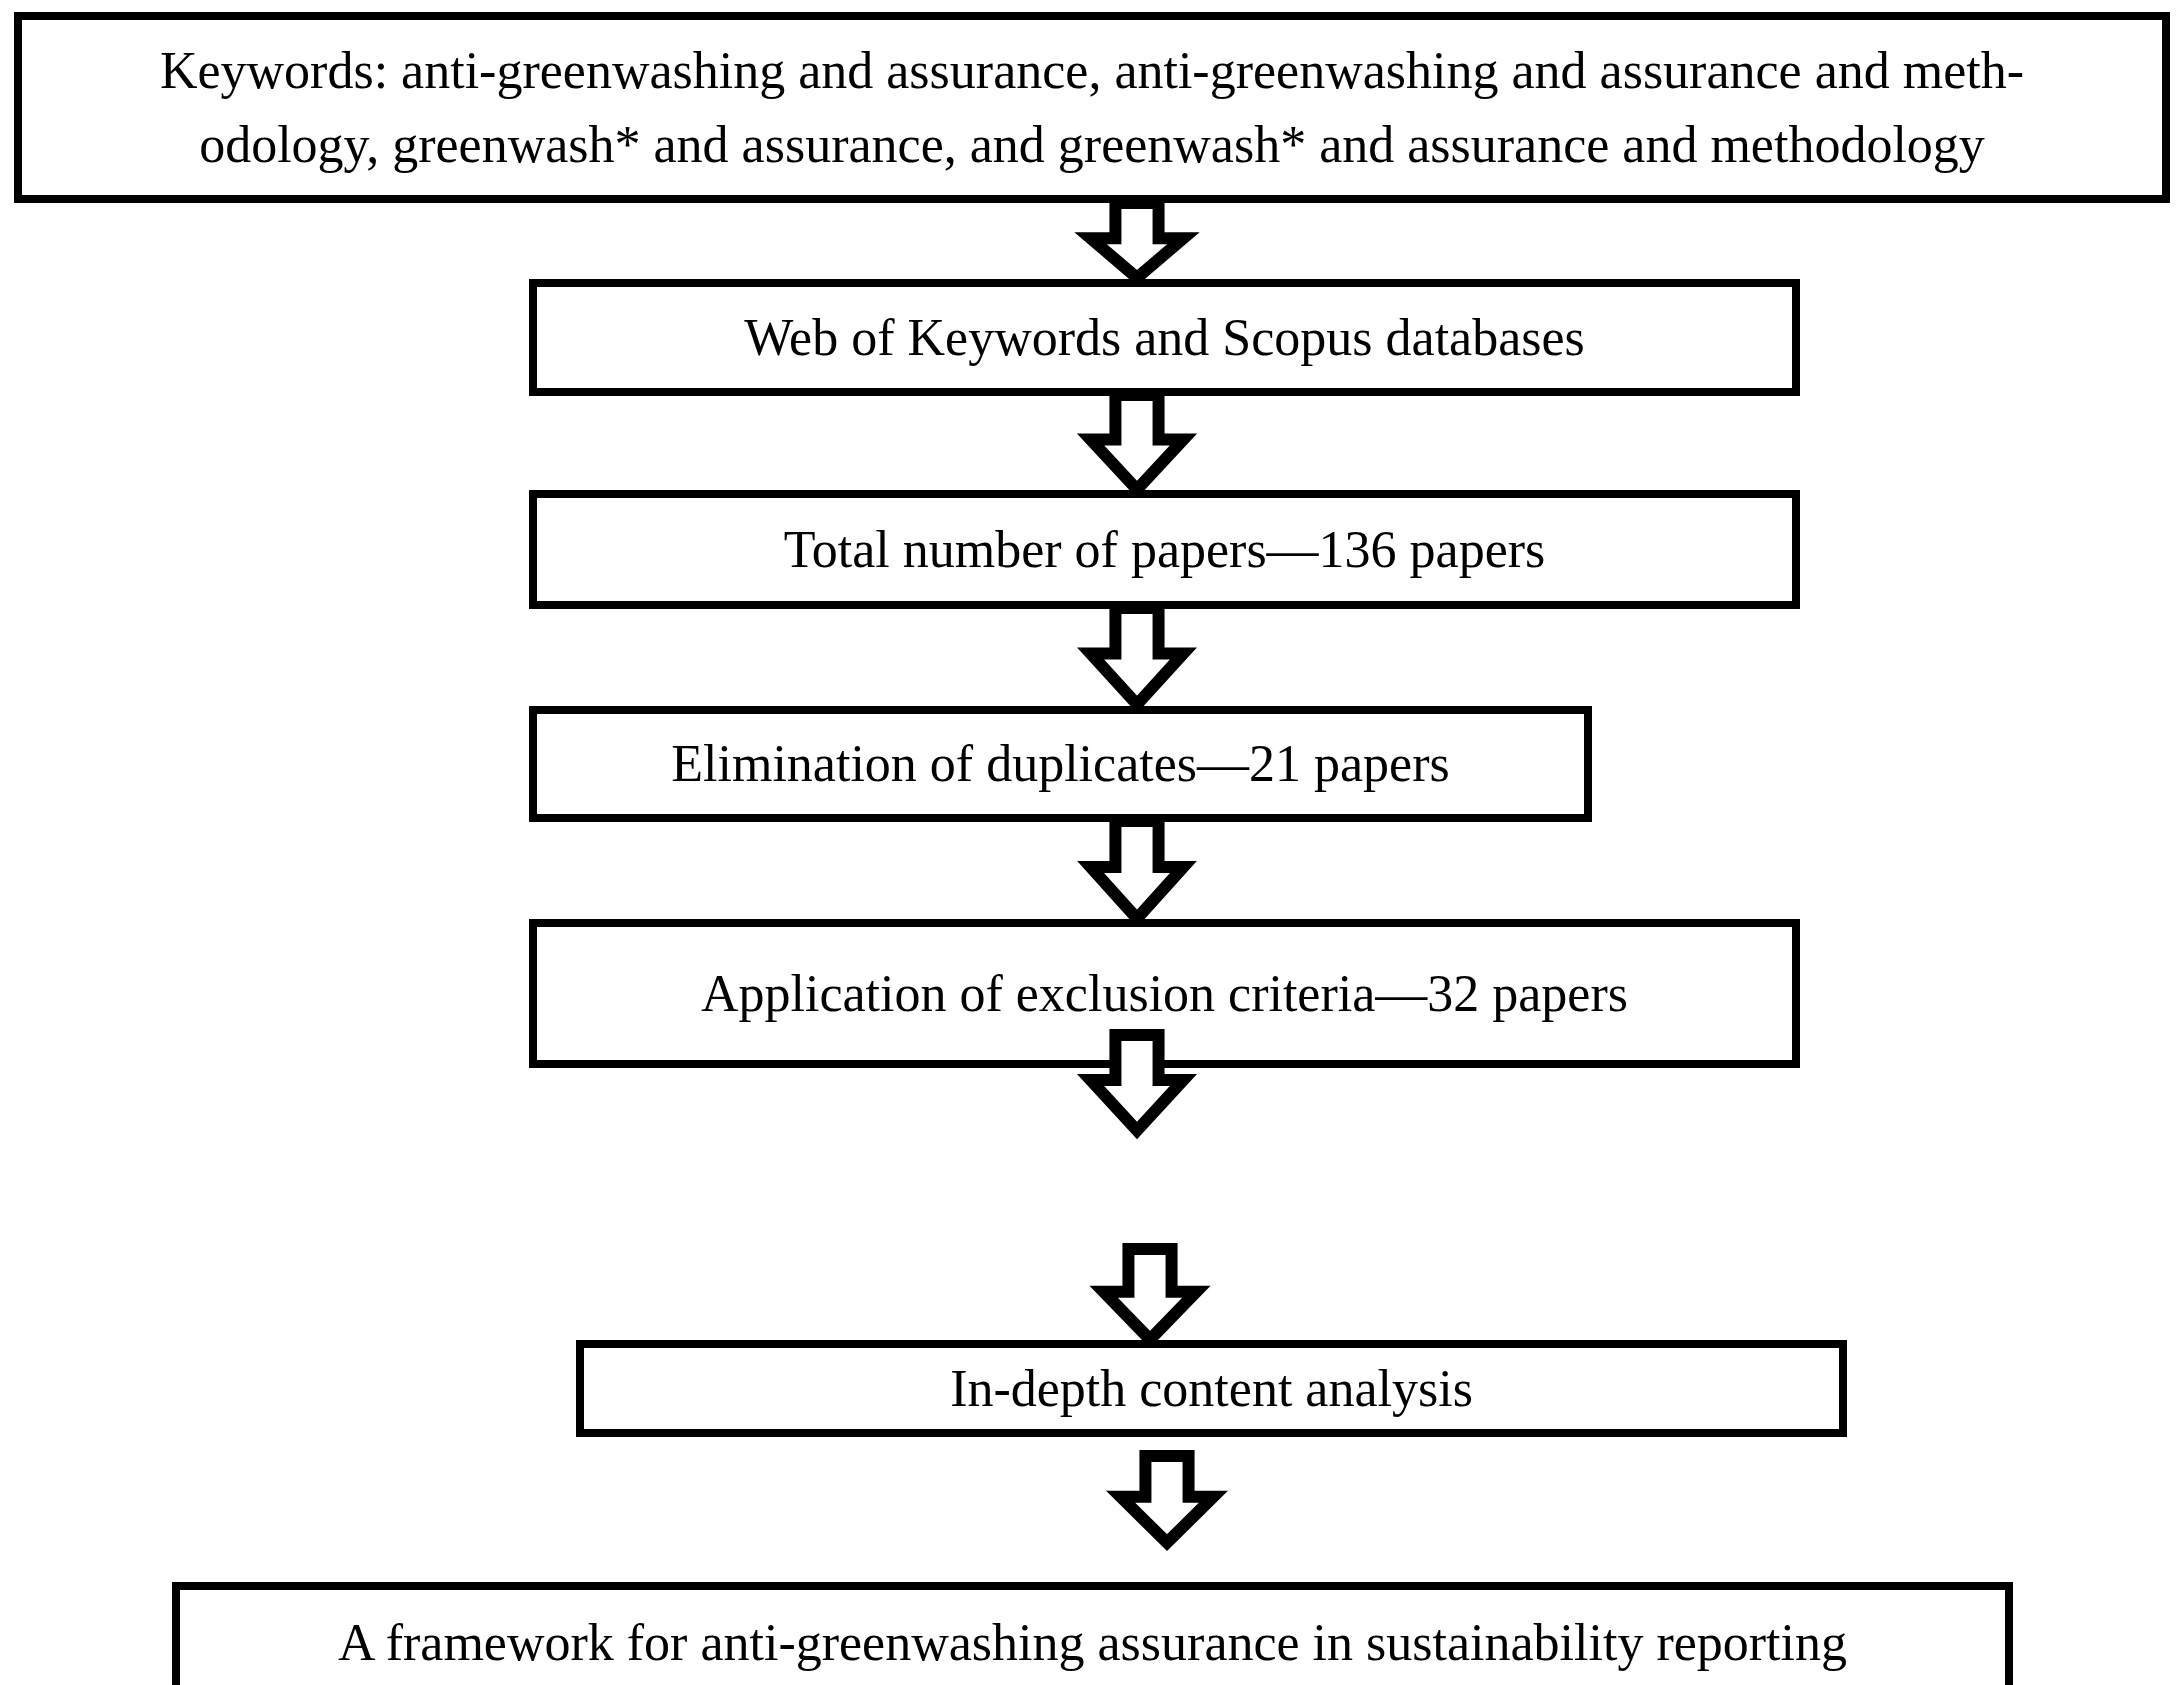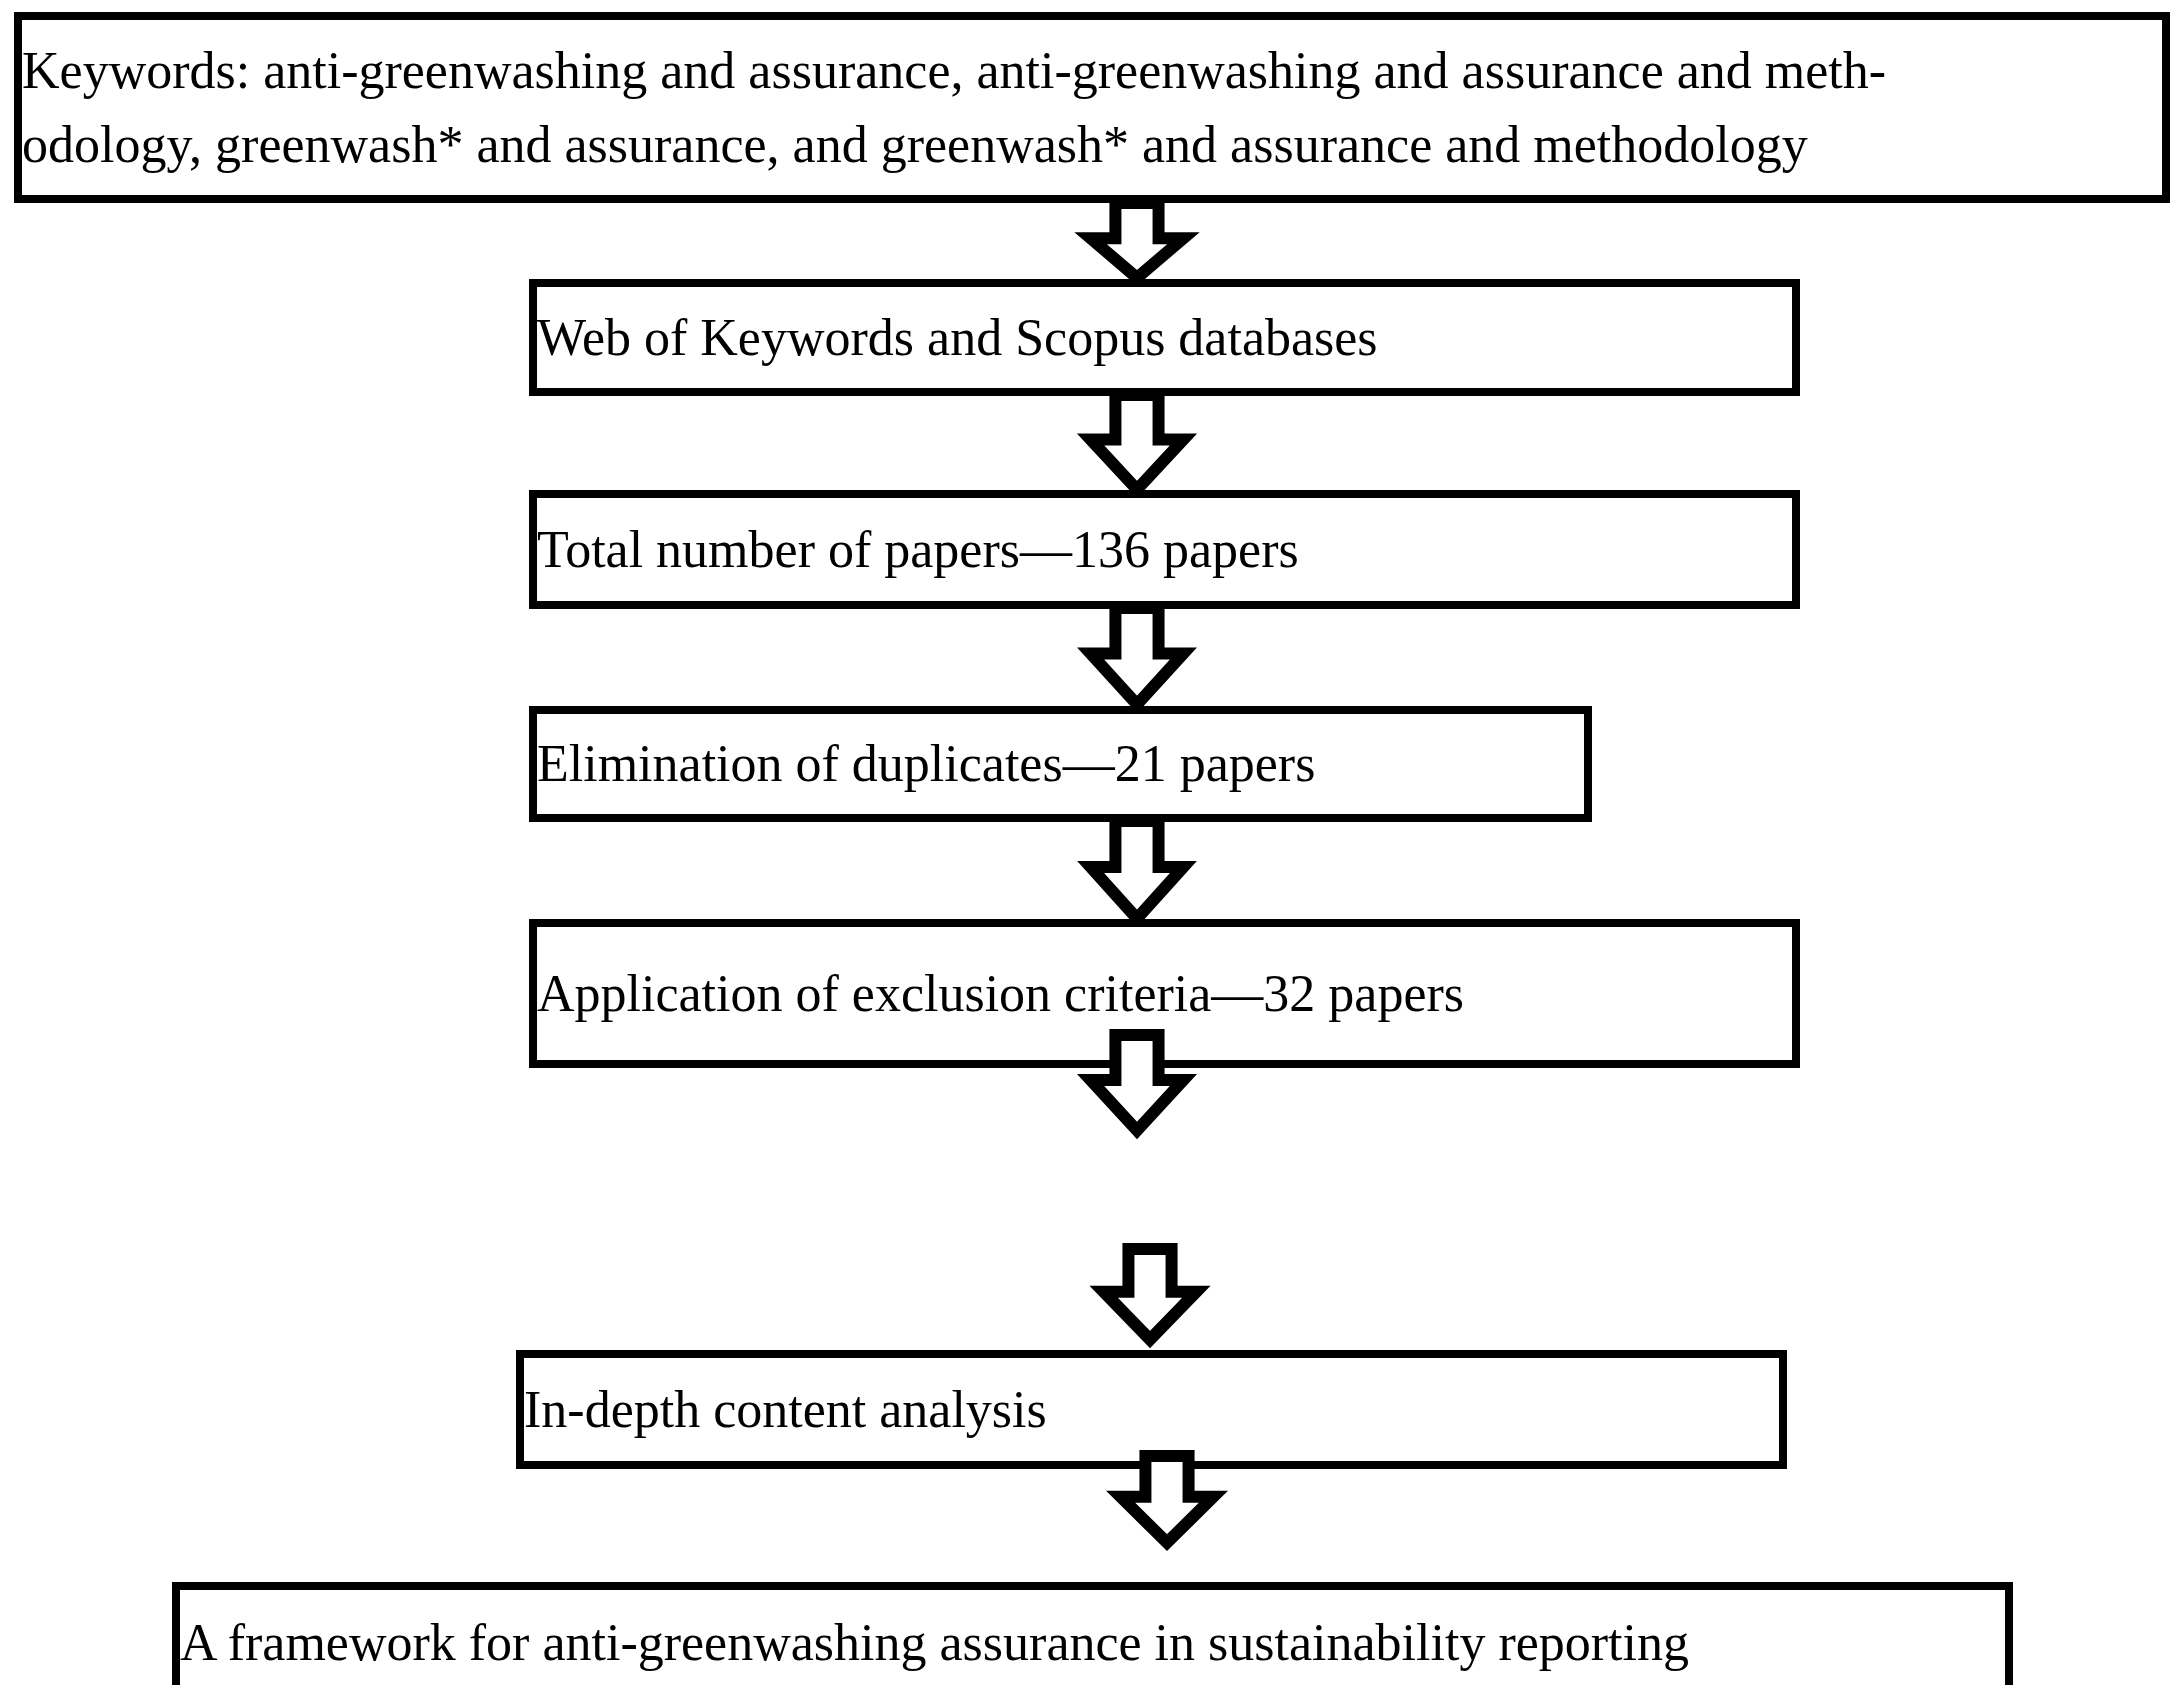--- a/index.html
+++ b/index.html
@@ -16,42 +16,42 @@
     color: #000000;
     overflow: hidden;
   }
   .box {
     position: absolute;
     box-sizing: border-box;
     border: 8px solid #000000;
     background: #ffffff;
     display: flex;
     flex-direction: column;
-    align-items: flex-start;
+    align-items: center;
     justify-content: center;
     text-align: center;
     font-size: 52px;
     line-height: 1.42;
   }
   .box .line {
     white-space: nowrap;
   }
   .arrow {
     position: absolute;
     overflow: visible;
     display: block;
   }
   
   #box-keywords        { left: 14px;  top: 12.3px;   width: 2156px; height: 191px; }
   #box-databases       { left: 529px; top: 279px;  width: 1271px; height: 117px; }
   #box-total-papers    { left: 529px; top: 490px;  width: 1271px; height: 119px; }
   #box-duplicates      { left: 529px; top: 706px; width: 1063px; height: 116px; }
   #box-exclusion       { left: 529px; top: 919px; width: 1271px; height: 149px; }
   #box-final-sample    { left: 529px; top: 1132px; width: 1271px; height: 117px; }
-  #box-content-analysis{ left: 516px; top: 1340px; width: 1271px; height: 119px; margin-top: 10px; }
+  #box-content-analysis{ left: 576px; top: 1340px; width: 1271px; height: 97px; }
   #box-framework       { left: 172px; top: 1543px; width: 1841px; height: 122px; margin-top: 39px; }
   
   #arrow-1 { left: 1088px; top: 203px;  width: 98px; height: 76px; }
   #arrow-2 { left: 1088px; top: 395px;  width: 98px; height: 96px; }
   #arrow-3 { left: 1088px; top: 608px;  width: 98px; height: 98px; }
   #arrow-4 { left: 1088px; top: 821px; width: 98px; height: 99px; }
   #arrow-5 { left: 1088px; top: 1035px; width: 98px; height: 97px; }
   #arrow-6 { left: 1101px; top: 1249px; width: 98px; height: 92px; }
   #arrow-7 { left: 1118px; top: 1456px; width: 98px; height: 88px; }
 </style>

